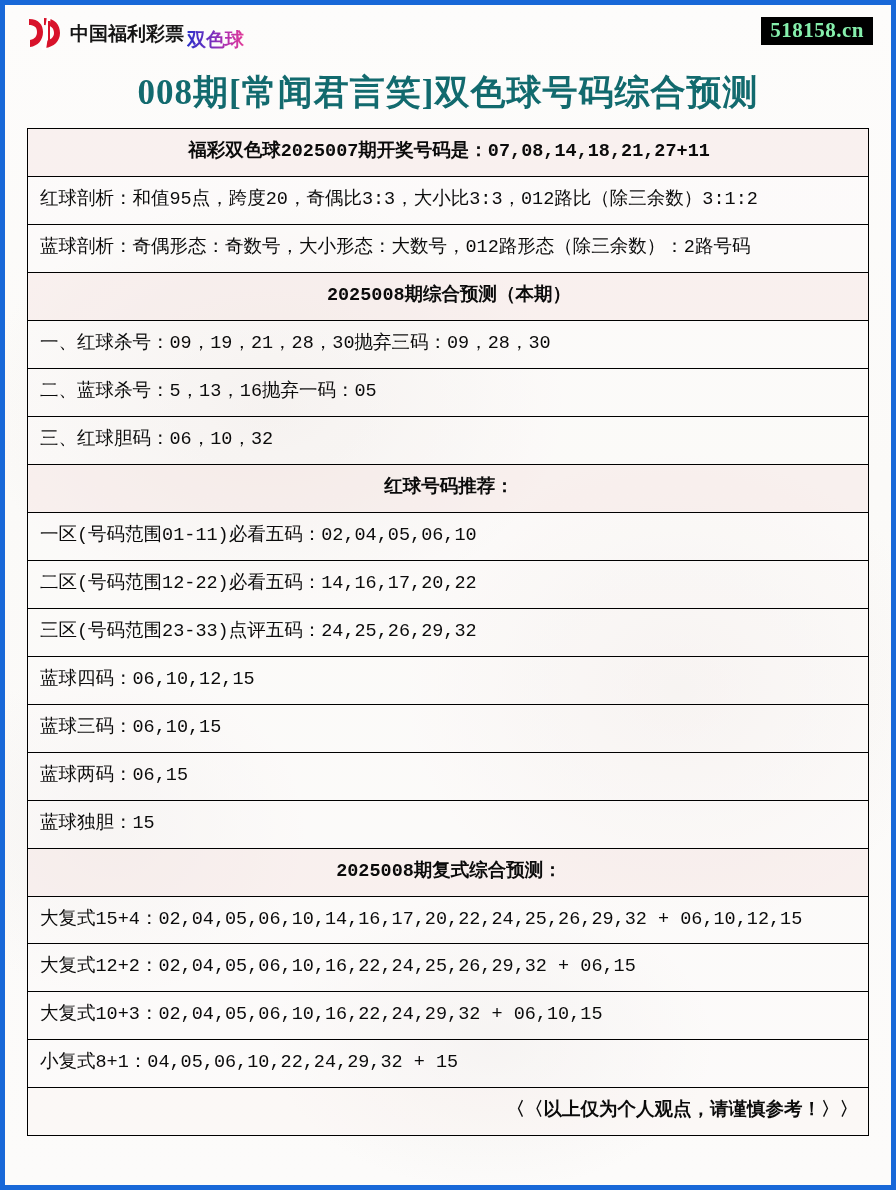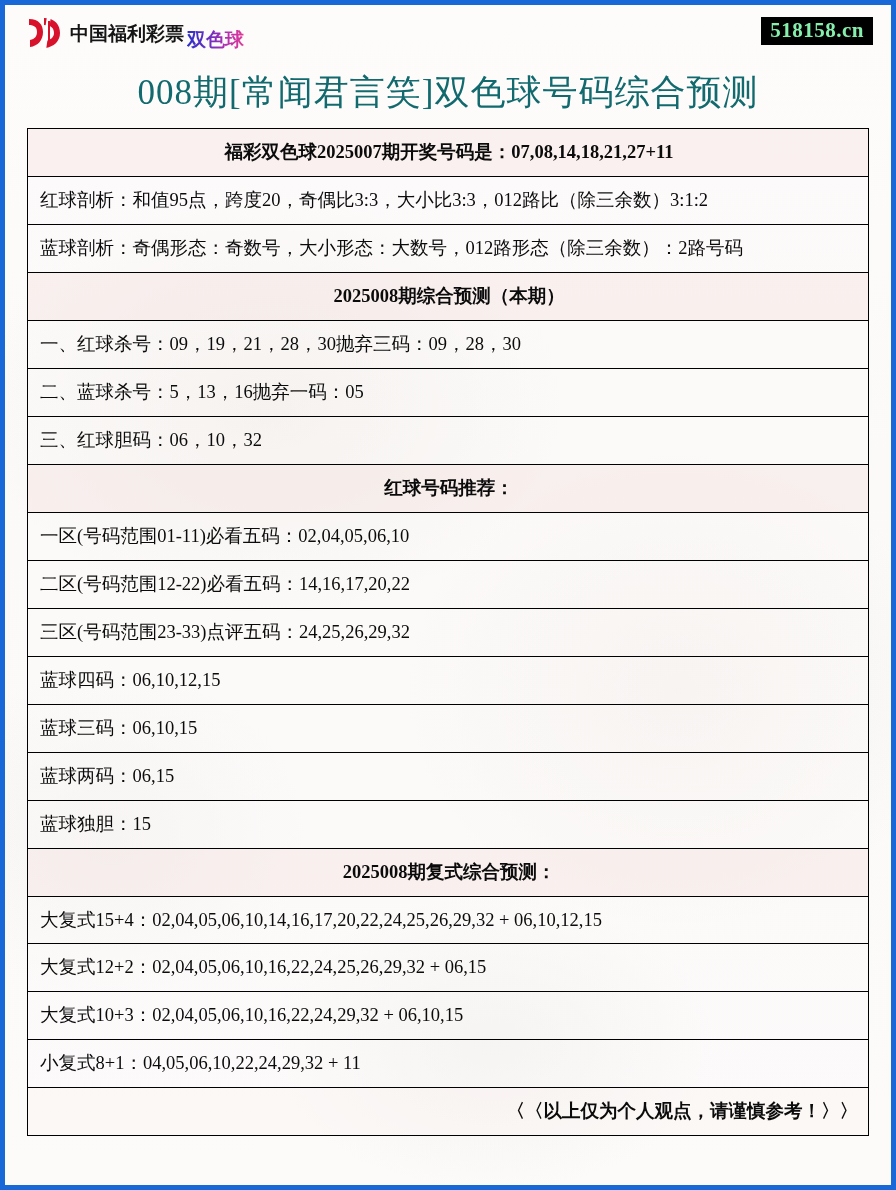--- a/index.html
+++ b/index.html
@@ -78,30 +78,31 @@
     letter-spacing: 0.5px;
     padding: 2px 9px 3px 9px;
     line-height: 1.1;
   }
 
   
   #title {
     text-align: center;
     color: #126a6e;
     font-family: "Liberation Serif", "DejaVu Serif", serif;
-    font-weight: normal;
+    font-weight: bold;
     font-size: 35px;
     letter-spacing: 1px;
     margin: 6px 0 12px 0;
     white-space: nowrap;
   }
 
   
   #table-wrap {
     margin: 0 22px;
+    font-family: Liberation Mono, monospace;
   }
   table.pred {
     border-collapse: collapse;
     width: 100%;
     table-layout: fixed;
     border: 1px solid #000;
   }
   table.pred td {
     border: 1px solid #000;
     font-size: 18.5px;
@@ -206,21 +207,21 @@
           <tr>
             <td class="row">大复式15+4：02,04,05,06,10,14,16,17,20,22,24,25,26,29,32 + 06,10,12,15</td>
           </tr>
           <tr>
             <td class="row">大复式12+2：02,04,05,06,10,16,22,24,25,26,29,32 + 06,15</td>
           </tr>
           <tr>
             <td class="row">大复式10+3：02,04,05,06,10,16,22,24,29,32 + 06,10,15</td>
           </tr>
           <tr>
-            <td class="row">小复式8+1：04,05,06,10,22,24,29,32 + 11</td>
+            <td class="row">小复式8+1：04,05,06,10,22,24,29,32 + 15</td>
           </tr>
           <tr>
             <td class="note">〈〈以上仅为个人观点，请谨慎参考！〉〉</td>
           </tr>
         </tbody>
     </table>
   </div>
 
 </div>
 

